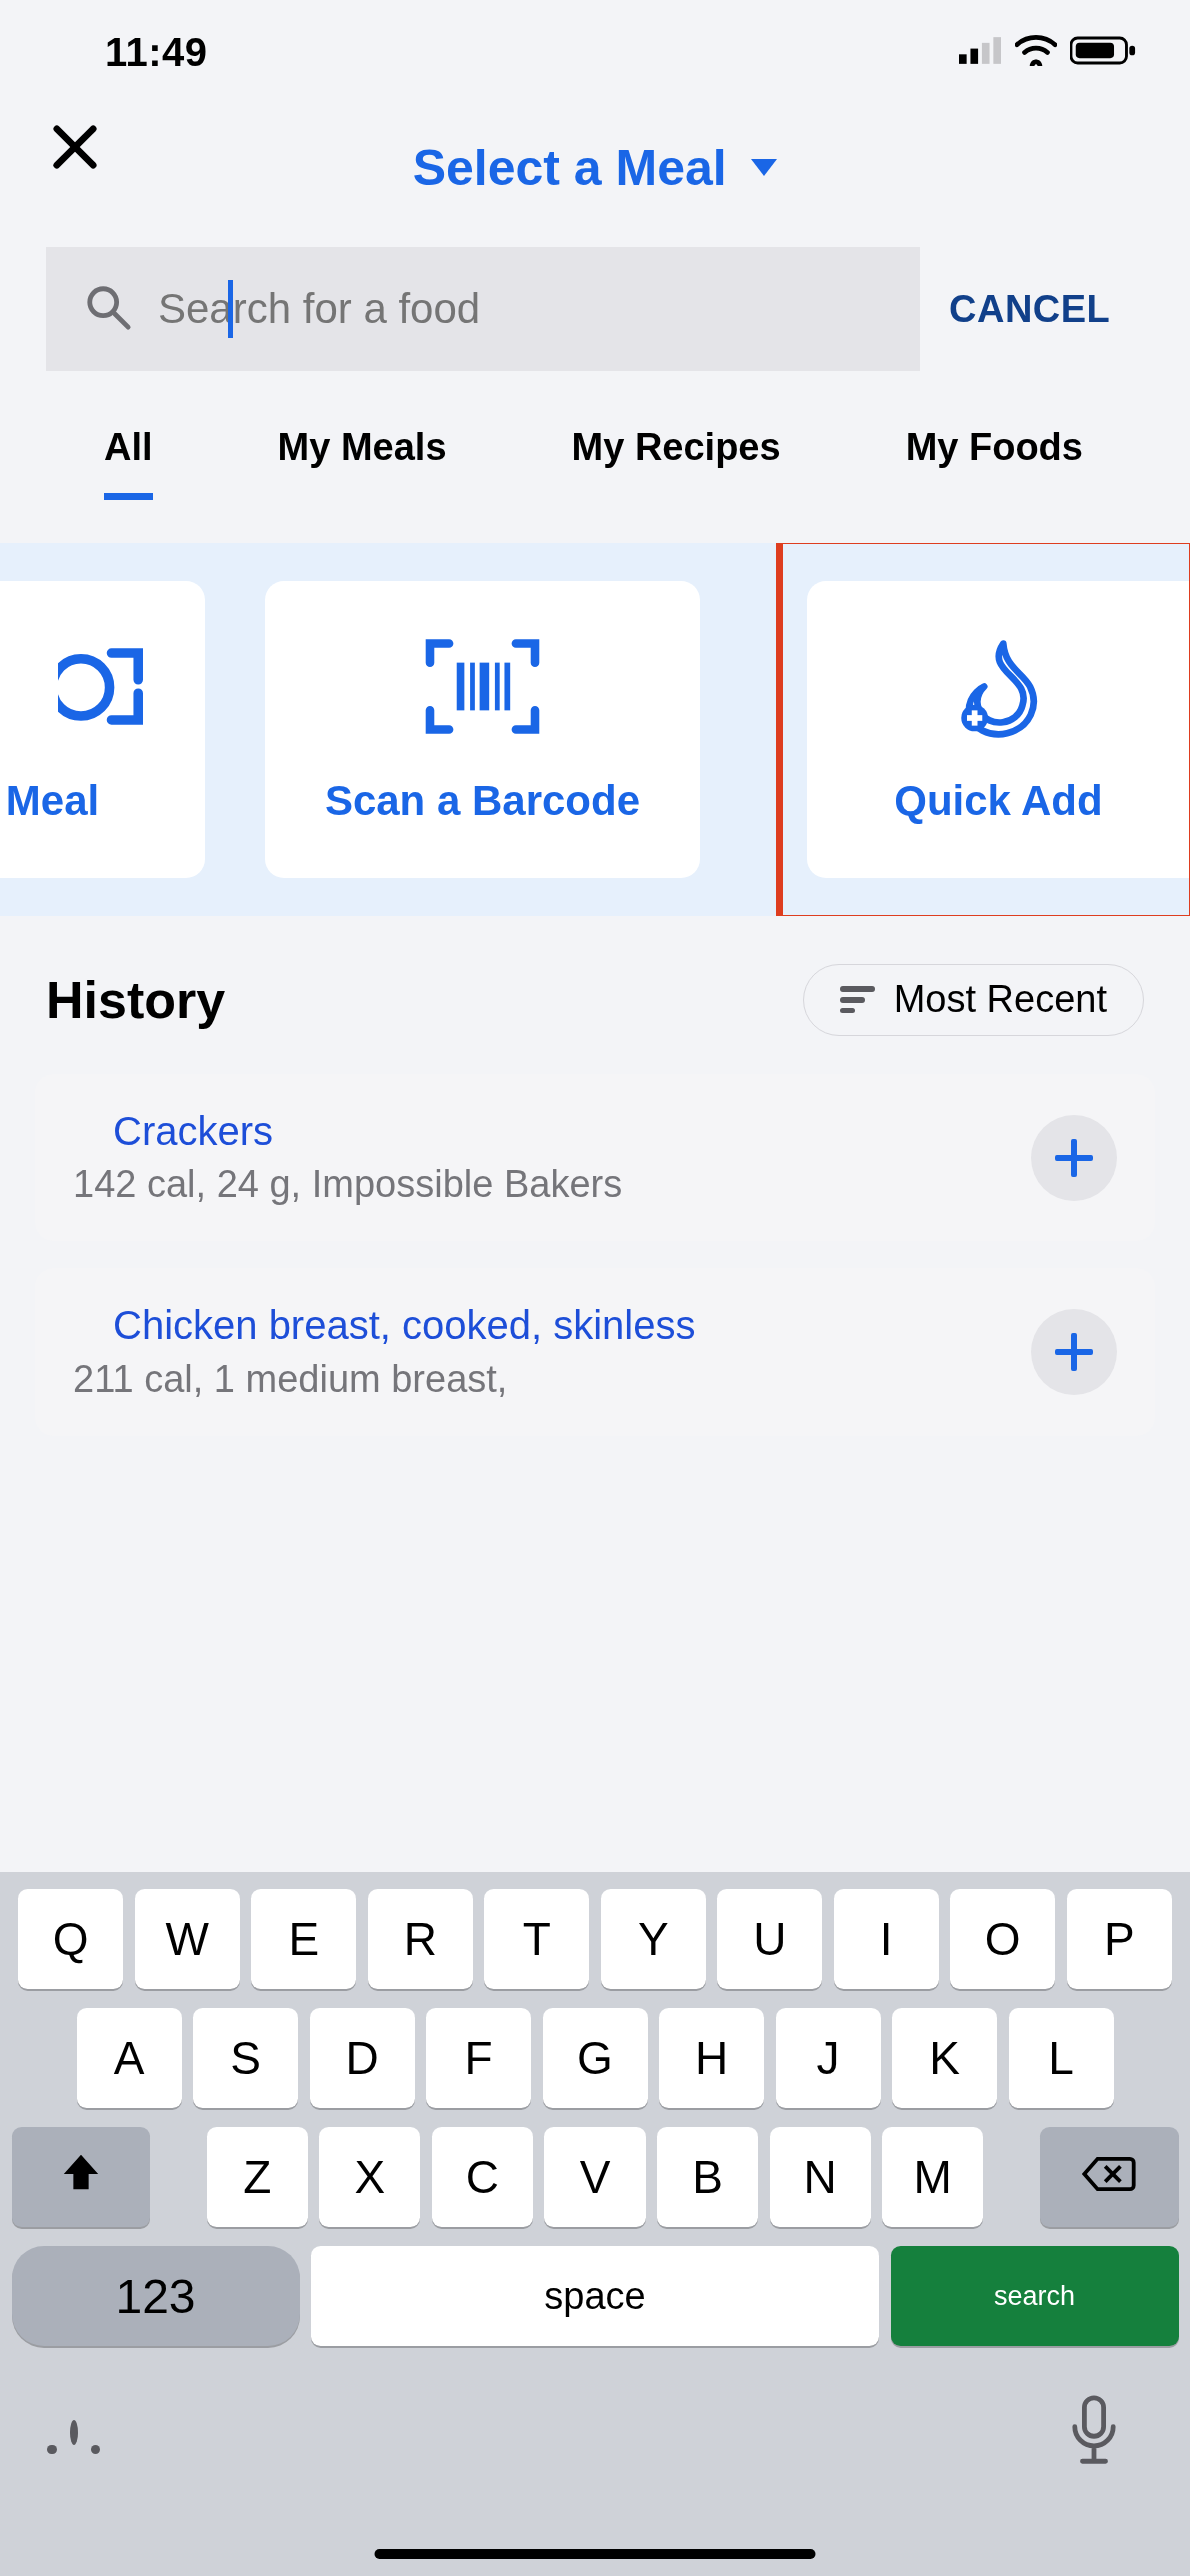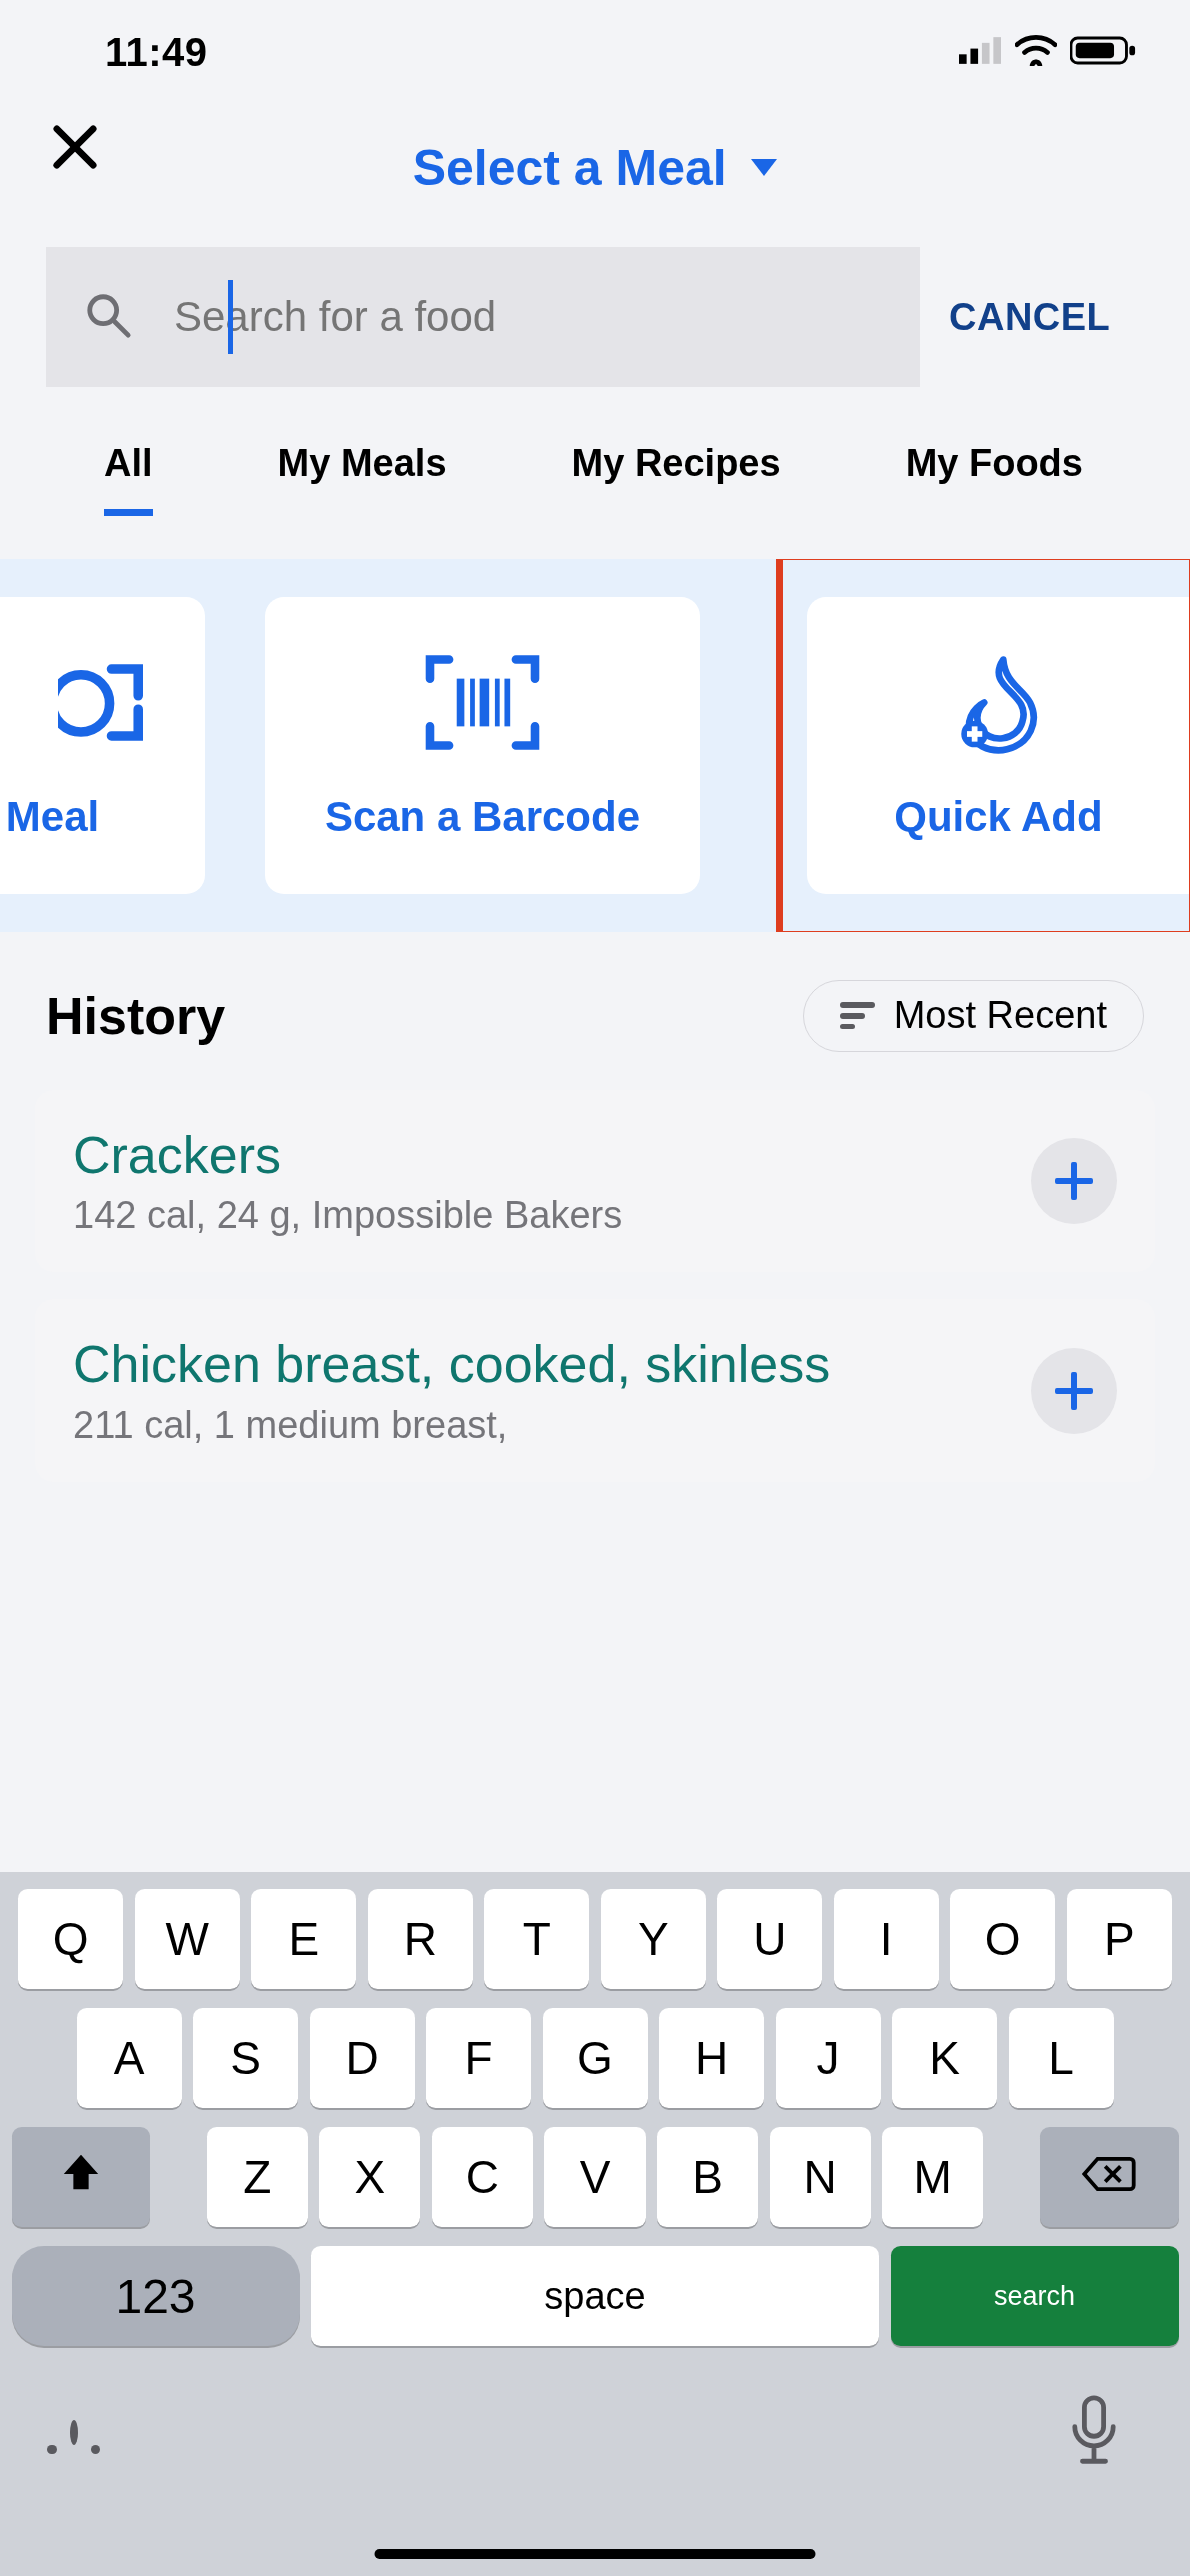--- a/index.html
+++ b/index.html
@@ -5,21 +5,21 @@
   * { box-sizing: border-box; margin: 0; padding: 0; font-family: -apple-system, Helvetica, Arial, sans-serif; }
   html, body { width: 1190px; height: 2576px; background: #f3f4f7; overflow: hidden; }
   .status-bar { height: 105px; display: flex; align-items: center; justify-content: space-between; padding: 0 53px 0 105px; }
   .status-time { font-size: 40px; font-weight: 700; letter-spacing: 0.5px; }
   .status-icons { display: flex; align-items: center; gap: 13.4px; }
   .header { height: 125px; display: flex; align-items: center; justify-content: center; position: relative; }
   .close-btn { position: absolute; left: 46px; top: 15.3px; width: 58px; height: 58px; display:flex; align-items:center; justify-content:center; }
   .page-title { font-size: 50px; font-weight: 800; color: #1a66e6; display:flex; align-items:center; gap:17px; }
   .title-caret { width:0; height:0; border-left:13.4px solid transparent; border-right:13.4px solid transparent; border-top:17px solid #1a66e6; display:inline-block; margin-left:7.7px; }
   .search-row { display:flex; align-items:center; gap: 29px; padding: 0 46px; margin-top: 17px; }
-  .search-box { flex: 0 0 874px; height: 140px; background: #e4e4e8; display:flex; align-items:center; padding: 0 38px; gap: 42px; position: relative; }
+  .search-box { flex: 0 0 874px; height: 124px; background: #e4e4e8; display:flex; align-items:center; padding: 0 38px; gap: 26px; position: relative; }
   .search-cursor { position:absolute; left:182px; top:33px; bottom:33px; width:4.8px; background:#1a66e6; }
   .search-input { border:none; background:transparent; font-size:42px; color:#6e6e73; outline:none; width:100%; }
   .cancel-btn { font-size: 38px; font-weight: 700; color: #11408a; letter-spacing: 0.5px; }
   .tabs { display:flex; align-items:center; height: 115px; padding: 0 46px; gap: 0; margin-top: 19px; }
   .tab { font-size: 38px; font-weight: 700; color: #000; position: relative; padding: 0; }
   .tab.active { color:#000; }
   .tab.active::after { content:""; position:absolute; left:0; right:0; bottom:-31px; height:6.7px; background:#1a66e6; }
   .tab-spacer1 { width: 58px; } .tab-spacer2 { width: 125px; } .tab-spacer3 { width: 125px; } .tab-spacer4 { width: 125px; }
   .cards-band { background:#e6f0fc; padding: 38px 0 38px 0; display:flex; gap: 60px; overflow:hidden; position:relative; margin-top: 38px; }
   .cards-band .card { background:#fff; border-radius: 19px; width: 479px; height: 297px; display:flex; flex-direction:column; align-items:center; justify-content:center; gap: 38px; }
@@ -29,21 +29,21 @@
   .card-label { font-size: 42px; font-weight: 600; color:#1a66e6; }
   .highlight-box { position:absolute; border: 7.7px solid #de3d1f; top:-5.7px; bottom:-5.7px; right:-5.7px; width: 420px; pointer-events:none; }
   .history-row { display:flex; align-items:center; justify-content:space-between; padding: 48px 46px 38px 46px; }
   .history-title { font-size: 52px; font-weight: 700; }
   .sort-pill { display:flex; align-items:center; gap:19px; border:1.9px solid #d6d6db; border-radius:957px; padding: 13.4px 36px; font-size:38px; }
   .sort-icon { display:inline-flex; flex-direction:column; gap:4.8px; }
   .sort-icon span { display:block; height:5.8px; background:#5a5a5f; border-radius:2.9px; }
   .sort-icon span:nth-child(1){width:35px;} .sort-icon span:nth-child(2){width:25px;} .sort-icon span:nth-child(3){width:15.3px;}
   .list { padding: 0 35px; display:flex; flex-direction:column; gap: 27px; }
   .item { background:#f5f5f7; border-radius: 19px; display:flex; align-items:center; justify-content:space-between; padding: 35px 38px 35px 38px; }
-  .item-name { font-size: 52px; font-weight: 500; color:#0f766e; }
+  .item-name { font-size: 40px; font-weight: 500; color:#1d4ed8;margin-left:40px; }
   .item-sub { font-size: 38px; color:#75757a; margin-top: 9.6px; }
   .add-circle { width: 86px; height: 86px; border-radius:50%; background:#e4e4e8; display:flex; align-items:center; justify-content:center; }
   .add-plus { position:relative; width:38px; height:38px; }
   .add-plus::before, .add-plus::after { content:""; position:absolute; background:#1a66e6; border-radius:1.9px; }
   .add-plus::before { left:16.3px; top:0; width:5.8px; height:38px; }
   .add-plus::after  { top:16.3px; left:0; height:5.8px; width:38px; }
   
   .keyboard { position:absolute; bottom:0; left:0; right:0; background:#cfd2d8; padding: 17px 11.5px 105px 11.5px; }
   .krow { display:flex; gap: 11.5px; justify-content:center; margin-bottom: 19px; }
   .key { background:#fff; border-radius: 9.6px; height: 100px; display:flex; align-items:center; justify-content:center; font-size: 46px; font-weight:400; box-shadow: 0 1.9px 0 rgba(0,0,0,0.25); }

